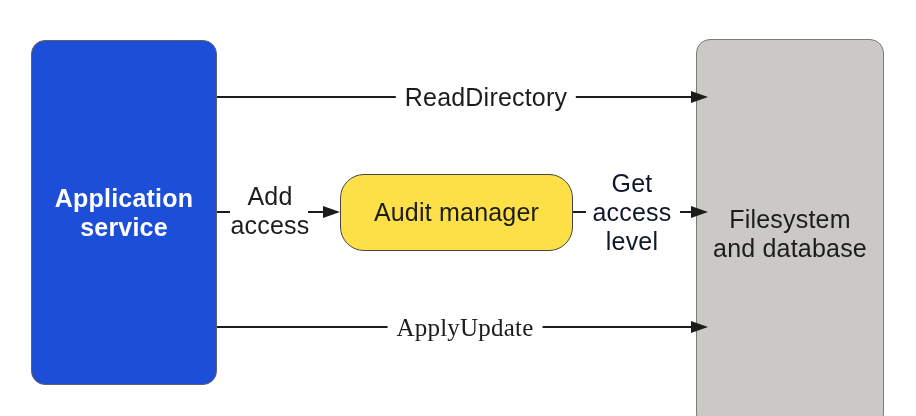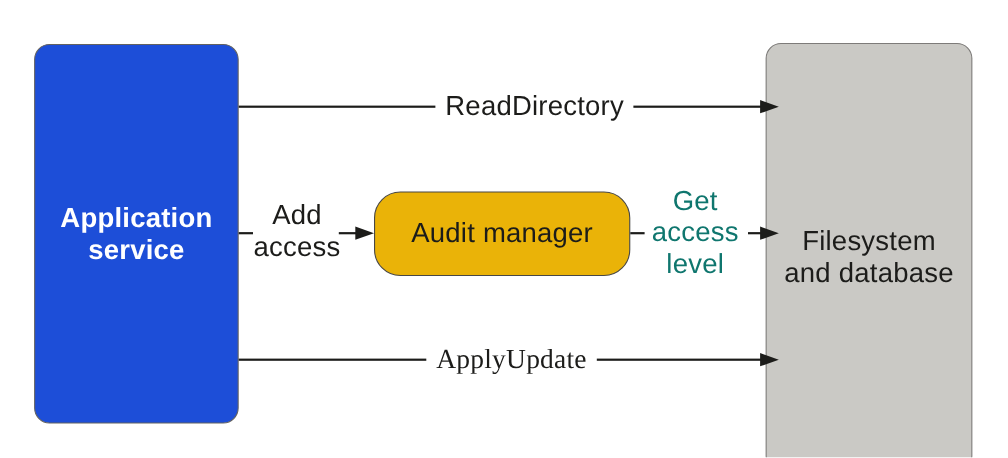--- a/index.html
+++ b/index.html
@@ -73,41 +73,41 @@
 </head>
 <body>
 
 <div class="stage">
 
   <div class="node node-app" style="background-color: #1d4ed8; color: rgb(255, 255, 255); font-weight: bold;">
     <span class="node-label">Application
 service</span>
   </div>
 
-  <div class="node node-audit" style="background-color: #eab308; color: rgb(28, 28, 26);">
+  <div class="node node-audit" style="background-color: #fde047; color: rgb(28, 28, 26);">
     <span class="node-label">Audit manager</span>
   </div>
 
   <div class="node node-fs" style="background-color: rgb(202, 201, 197); color: rgb(28, 28, 26);">
     <span class="node-label">Filesystem
 and database</span>
   </div>
 
   <div class="edge-line" style="left: 217px; top: 96px; width: 477px; background-color: rgb(28, 28, 26);"></div>
   <div class="arrowhead" style="left: 691px; top: 91px; color: rgb(28, 28, 26);"></div>
   <span class="edge-label on-line" style="left: 466px; top: 97px; color: rgb(28, 28, 26);">ReadDirectory</span>
 
   <div class="edge-line" style="left: 217px; top: 211px; width: 13px; background-color: rgb(28, 28, 26);"></div>
   <span class="edge-label" style="left: 270px; top: 211px; color: rgb(28, 28, 26);">Add
 access</span>
   <div class="edge-line" style="left: 308px; top: 211px; width: 17px; background-color: rgb(28, 28, 26);"></div>
   <div class="arrowhead" style="left: 323px; top: 206px; color: rgb(28, 28, 26);"></div>
 
   <div class="edge-line" style="left: 573px; top: 211px; width: 13px; background-color: rgb(28, 28, 26);"></div>
-  <span class="edge-label" style="left: 632px; top: 212px; color: #0f766e;">Get
+  <span class="edge-label" style="left: 632px; top: 212px; color: #0f172a;">Get
 access
 level</span>
   <div class="edge-line" style="left: 680px; top: 211px; width: 13px; background-color: rgb(28, 28, 26);"></div>
   <div class="arrowhead" style="left: 691px; top: 206px; color: rgb(28, 28, 26);"></div>
 
   <div class="edge-line" style="left: 217px; top: 326px; width: 477px; background-color: rgb(28, 28, 26);"></div>
   <div class="arrowhead" style="left: 691px; top: 321px; color: rgb(28, 28, 26);"></div>
   <span class="edge-label on-line" style="left: 445px; top: 327px; color: rgb(28, 28, 26); font-family: Liberation Serif, serif;">ApplyUpdate</span>
 
 </div>

